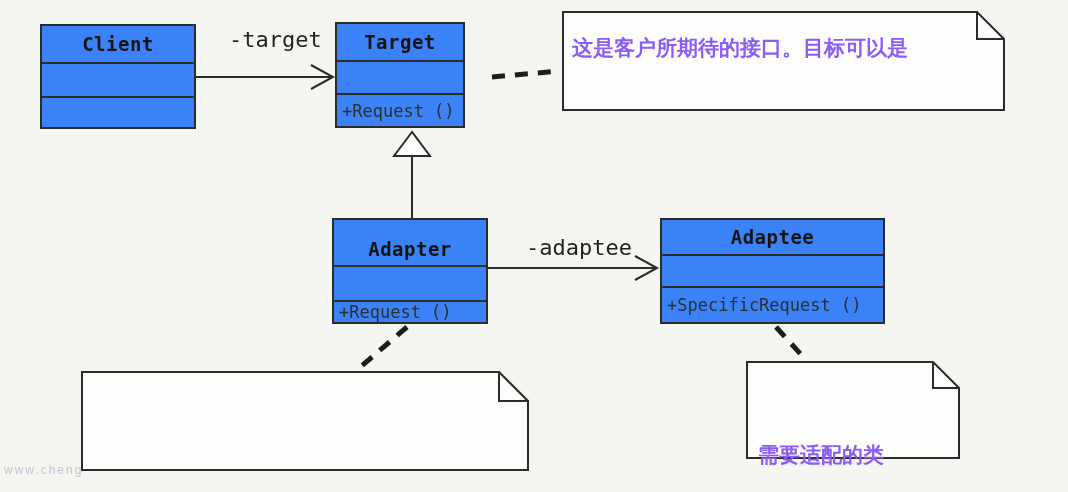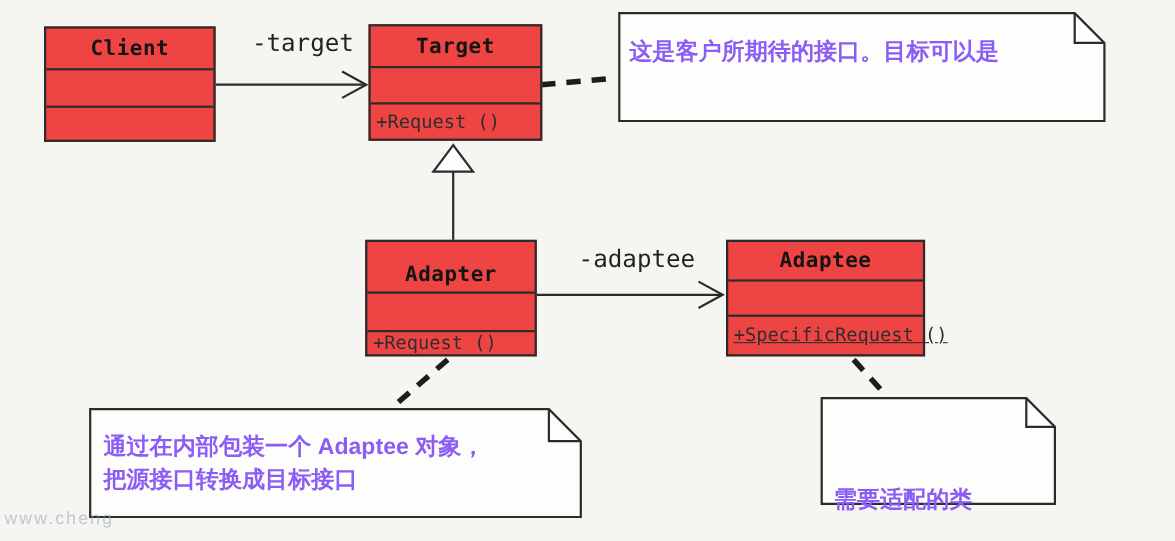--- a/index.html
+++ b/index.html
@@ -17,21 +17,21 @@
   }
   #connector-layer {
     position: absolute;
     left: 0; top: 0;
     width: 1068px; height: 492px;
     z-index: 1;
   }
   .class-box {
     position: absolute;
     z-index: 2;
-    background: #ef4444;
+    background: #3b82f6;
     border: 2px solid #2b2b2b;
     box-sizing: border-box;
     display: flex;
     flex-direction: column;
   }
   .class-title {
     border-bottom: 2px solid #2b2b2b;
     display: flex;
     align-items: center;
     justify-content: center;
@@ -69,21 +69,21 @@
     line-height: 29px;
     font-weight: 600;
     color: #8b5cf6;
     white-space: nowrap;
   }
   .watermark {
     position: absolute;
     z-index: 2;
     left: 4px;
     top: 463px;
-    font-size: 16px;
+    font-size: 12px;
     letter-spacing: 2px;
     color: rgba(145, 160, 185, 0.55);
   }
 </style>
 </head>
 <body>
 
 <div id="canvas">
 
   <svg id="connector-layer" viewBox="0 0 1068 492" xmlns="http://www.w3.org/2000/svg">
@@ -114,49 +114,45 @@
       <path d="M933,362 L933,388 L959,388" fill="none" stroke="#2b2b2b" stroke-width="2"></path>
     </g>
   </svg>
 
   <div class="class-box" style="left:40px; top:24px; width:156px; height:105px;">
     <div class="class-title" style="height:36px;">Client</div>
     <div class="class-attrs" style="height:32px;"></div>
     <div class="class-ops" style="flex:1;"></div>
   </div>
 
-  <div class="class-box" style="left:335px; top:22px; width:158px; height:106px;">
+  <div class="class-box" style="left:335px; top:22px; width:130px; height:106px;">
     <div class="class-title" style="height:36px;">Target</div>
     <div class="class-attrs" style="height:31px;"></div>
     <div class="class-ops" style="flex:1;">+Request ()</div>
   </div>
 
   <div class="class-box" style="left:332px; top:218px; width:156px; height:106px;">
     <div class="class-title" style="height:33px;margin-top:12px;">Adapter</div>
     <div class="class-attrs" style="height:33px;"></div>
     <div class="class-ops" style="flex:1;">+Request ()</div>
   </div>
 
-  <div class="class-box" style="left:660px; top:218px; width:181px; height:106px;">
+  <div class="class-box" style="left:660px; top:218px; width:225px; height:106px;">
     <div class="class-title" style="height:34px;">Adaptee</div>
     <div class="class-attrs" style="height:30px;"></div>
-    <div class="class-ops" style="flex:1;text-decoration:underline;">+SpecificRequest ()</div>
+    <div class="class-ops" style="flex:1;">+SpecificRequest ()</div>
   </div>
 
   <div class="assoc-label" style="left:229px; top:27px;">-target</div>
-  <div class="assoc-label" style="left:526px; top:224px;">-adaptee</div>
+  <div class="assoc-label" style="left:526px; top:235px;">-adaptee</div>
 
   <div class="note-text" style="left:572px; top:33px;">
     <div>这是客户所期待的接口。目标可以是</div>
   </div>
 
-  <div class="note-text" style="left:94px; top:392px; line-height:30px;">
-    <div>通过在内部包装一个 Adaptee 对象，</div>
-    <div>把源接口转换成目标接口</div>
-  </div>
 
   <div class="note-text" style="left:758px; top:396px; line-height:22px;margin-top:48px;">
     <div>需要适配的类</div>
   </div>
 
   <div class="watermark">www.cheng</div>
 
 </div>
 
 </body></html>

